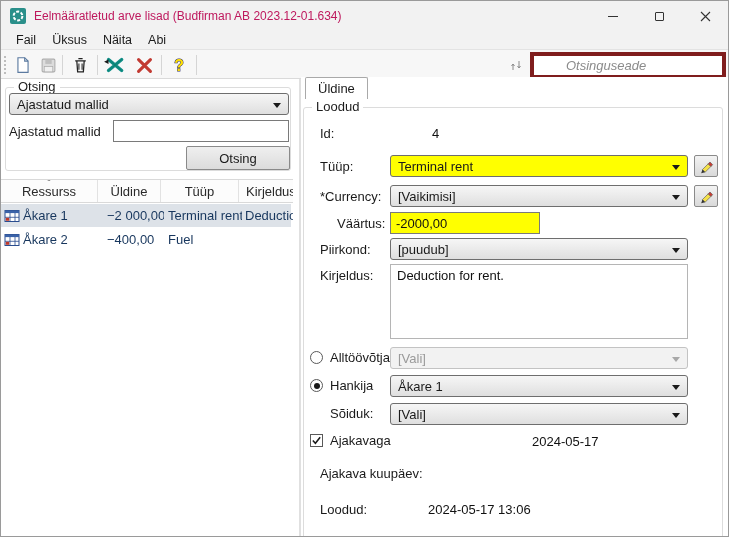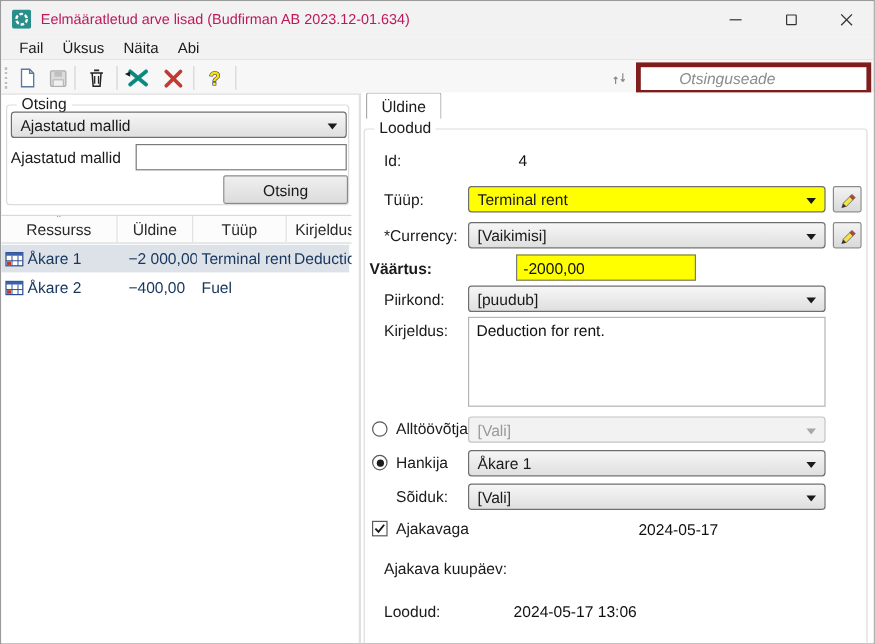--- a/index.html
+++ b/index.html
@@ -48,21 +48,21 @@
   .groupbox>.legend{position:absolute;top:-9px;left:8px;background:#fff;padding:0 4px;font-size:13px;color:#1c1c1c;line-height:16px;}
 
   
   .combo{position:absolute;height:22px;border:1px solid #6e6e6e;border-radius:3px;
          background:linear-gradient(#f6f6f6,#dfdfdf);display:flex;align-items:center;padding:0 22px 0 7px;}
   .combo .arrow{position:absolute;right:7px;top:9px;width:0;height:0;border-left:4px solid transparent;border-right:4px solid transparent;border-top:5px solid #1a1a1a;}
   .combo.yellow{background:var(--field-highlight);}
   .combo.disabled{background:#f2f2f2;border-color:#c3c3c3;color:#9a9a9a;}
   .combo.disabled .arrow{border-top-color:#a8a8a8;}
   .textbox{position:absolute;height:22px;border:1px solid #7a7a7a;background:#fff;font-family:"Liberation Sans",sans-serif;font-size:13px;padding:0 5px;outline:none;color:#111;}
-  .textbox.yellow{background:var(--field-highlight);margin-left:40px;}
+  .textbox.yellow{background:var(--field-highlight);}
   .btn{position:absolute;border:1px solid #8a8a8a;background:linear-gradient(#efefef,#dcdcdc);
        display:flex;align-items:center;justify-content:center;font-size:13px;color:#1a1a1a;border-radius:2px;}
   .icon-btn{position:absolute;width:24px;height:22px;border:1px solid #8a8a8a;border-radius:2px;
        background:linear-gradient(#f3f3f3,#d9d9d9);display:flex;align-items:center;justify-content:center;}
   .textarea{position:absolute;border:1px solid #b5b5b5;background:#fff;font-family:"Liberation Sans",sans-serif;
        font-size:13px;color:#111;padding:3px 6px;resize:none;outline:none;}
 
   
   .tbl-header{position:absolute;left:0;top:100px;width:292px;height:24px;background:#fcfcfc;
        border-top:1px solid #d9d9d9;border-bottom:1px solid #d9d9d9;display:flex;font-size:13px;color:#2a2a2a;}
@@ -267,21 +267,21 @@
         <span class="arrow"></span>
       </div>
       <div class="icon-btn" style="left:390px;top:77px;">
         <svg width="16" height="16" viewBox="0 0 18 18">
           <polygon points="5,13 11.5,6.5 14.5,9.5 8,16" fill="#f5e14a" stroke="#555" stroke-width=".7"></polygon>
           <polygon points="11.5,6.5 13.5,4.5 16.5,7.5 14.5,9.5" fill="#cc3b30" stroke="#555" stroke-width=".7"></polygon>
           <polygon points="5,13 8,16 3.6,17.2" fill="#333"></polygon>
         </svg>
       </div>
 
-      <span class="frm-label" style="left:4px;top:108px;font-weight:bold;">Väärtus:</span>
+      <span class="frm-label" style="left:33px;top:108px;">Väärtus:</span>
       <input class="textbox yellow" style="left: 86px; top: 104px; width: 150px;" value="-2000,00">
 
       <span class="frm-label" style="left:16px;top:134px;">Piirkond:</span>
       <div class="combo" style="left:86px;top:130px;width:298px;">
         <span>[puudub]</span>
         <span class="arrow"></span>
       </div>
 
       <span class="frm-label" style="left:16px;top:160px;">Kirjeldus:</span>
       <textarea class="textarea" style="left: 86px; top: 156px; width: 298px; height: 75px;">Deduction for rent.</textarea>

